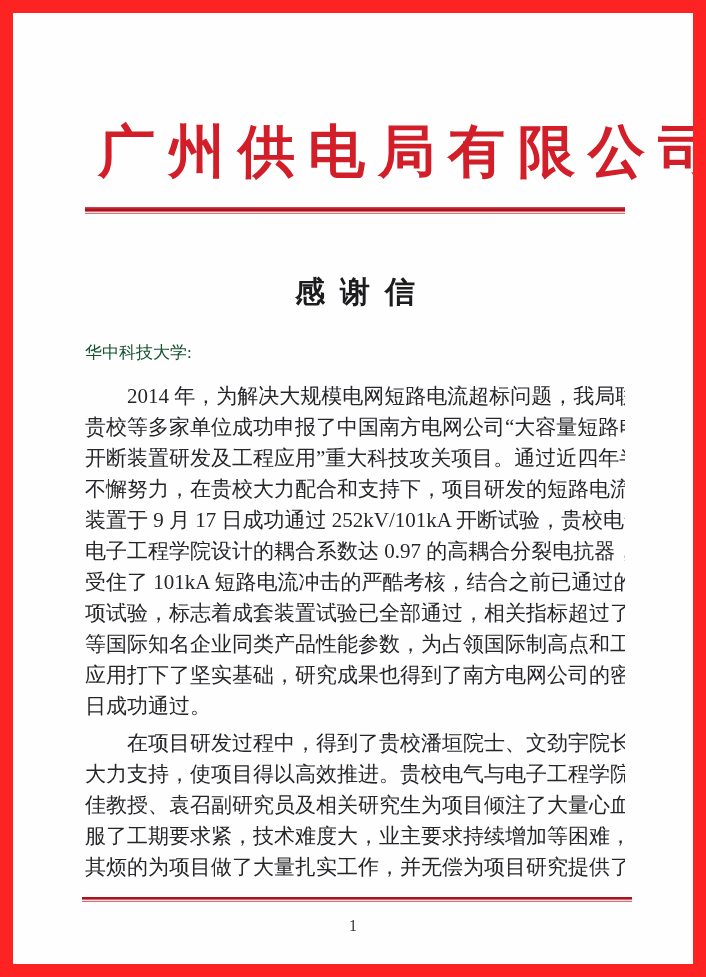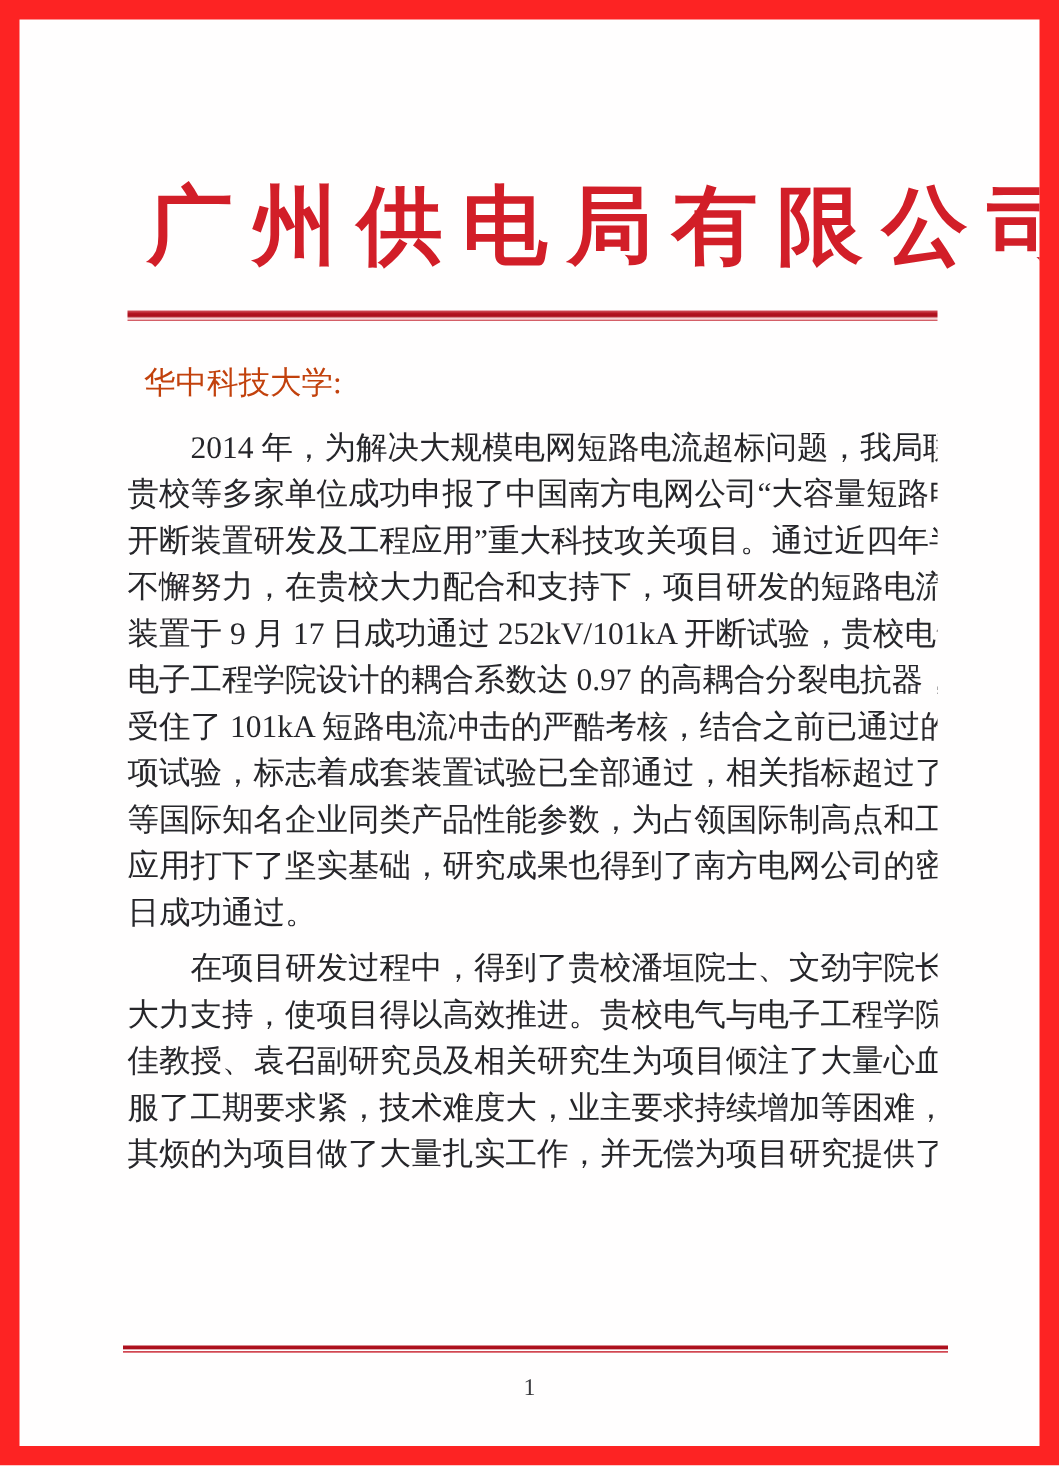--- a/index.html
+++ b/index.html
@@ -44,24 +44,23 @@
     text-align: center;
     color: #1c1c1e;
     font-size: 30px;
     font-weight: bold;
     line-height: 40px;
     letter-spacing: 15px;
     padding-left: 15px;
   }
   .salutation {
     margin-top: 26px;
-    font-size: 21px;
+    font-size: 17px;
     line-height: 30px;
-    color: #c2410c;
-    margin-left: 11px;
+    color: #14532d;
   }
   .paragraph {
     margin: 0;
   }
   .paragraph.first-para { margin-top: 13px; }
   .paragraph.second-para { margin-top: 6px; }
   .line {
     font-size: 21px;
     line-height: 31px;
     height: 31px;
@@ -97,20 +96,21 @@
 </head>
 <body>
 
 <div class="frame">
   <div class="content">
 
     <div class="company-name">广州供电局有限公司</div>
 
     <div class="letterhead-rule"></div>
 
+    <div class="letter-title">感谢信</div>
 
     <div class="salutation">华中科技大学:</div>
 
     <div class="paragraph first-para">
       <div class="line indent">2014 年，为解决大规模电网短路电流超标问题，我局联合</div>
       <div class="line">贵校等多家单位成功申报了中国南方电网公司“大容量短路电流</div>
       <div class="line">开断装置研发及工程应用”重大科技攻关项目。通过近四年半的</div>
       <div class="line">不懈努力，在贵校大力配合和支持下，项目研发的短路电流开断</div>
       <div class="line">装置于 9 月 17 日成功通过 252kV/101kA 开断试验，贵校电气与</div>
       <div class="line">电子工程学院设计的耦合系数达 0.97 的高耦合分裂电抗器，经</div>

